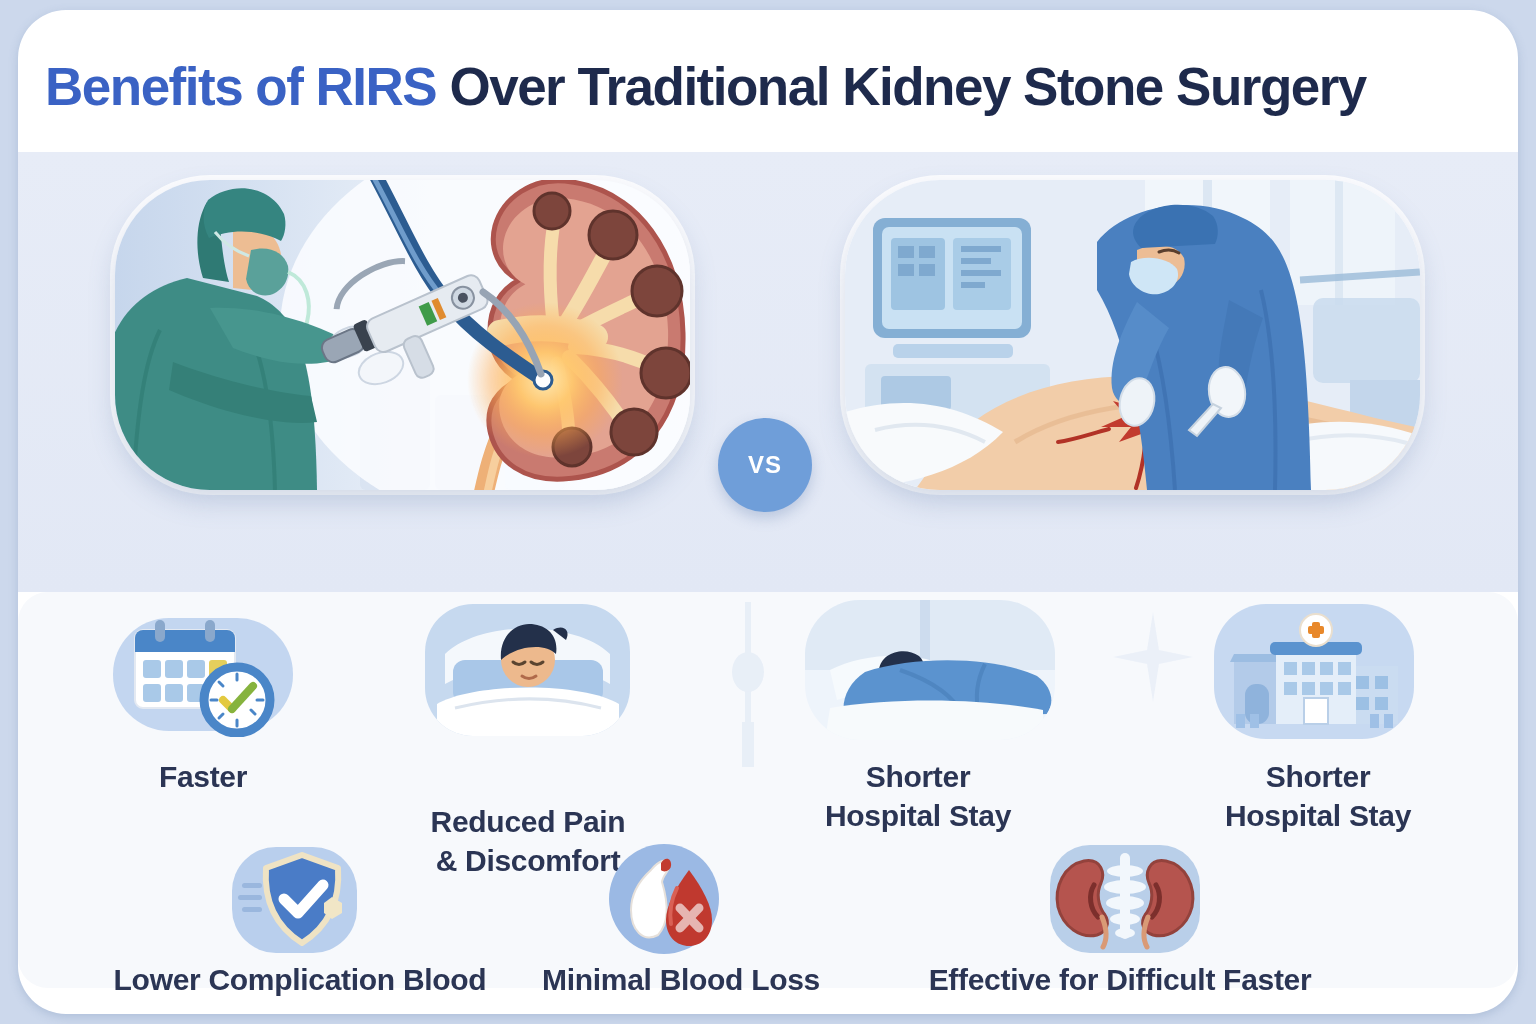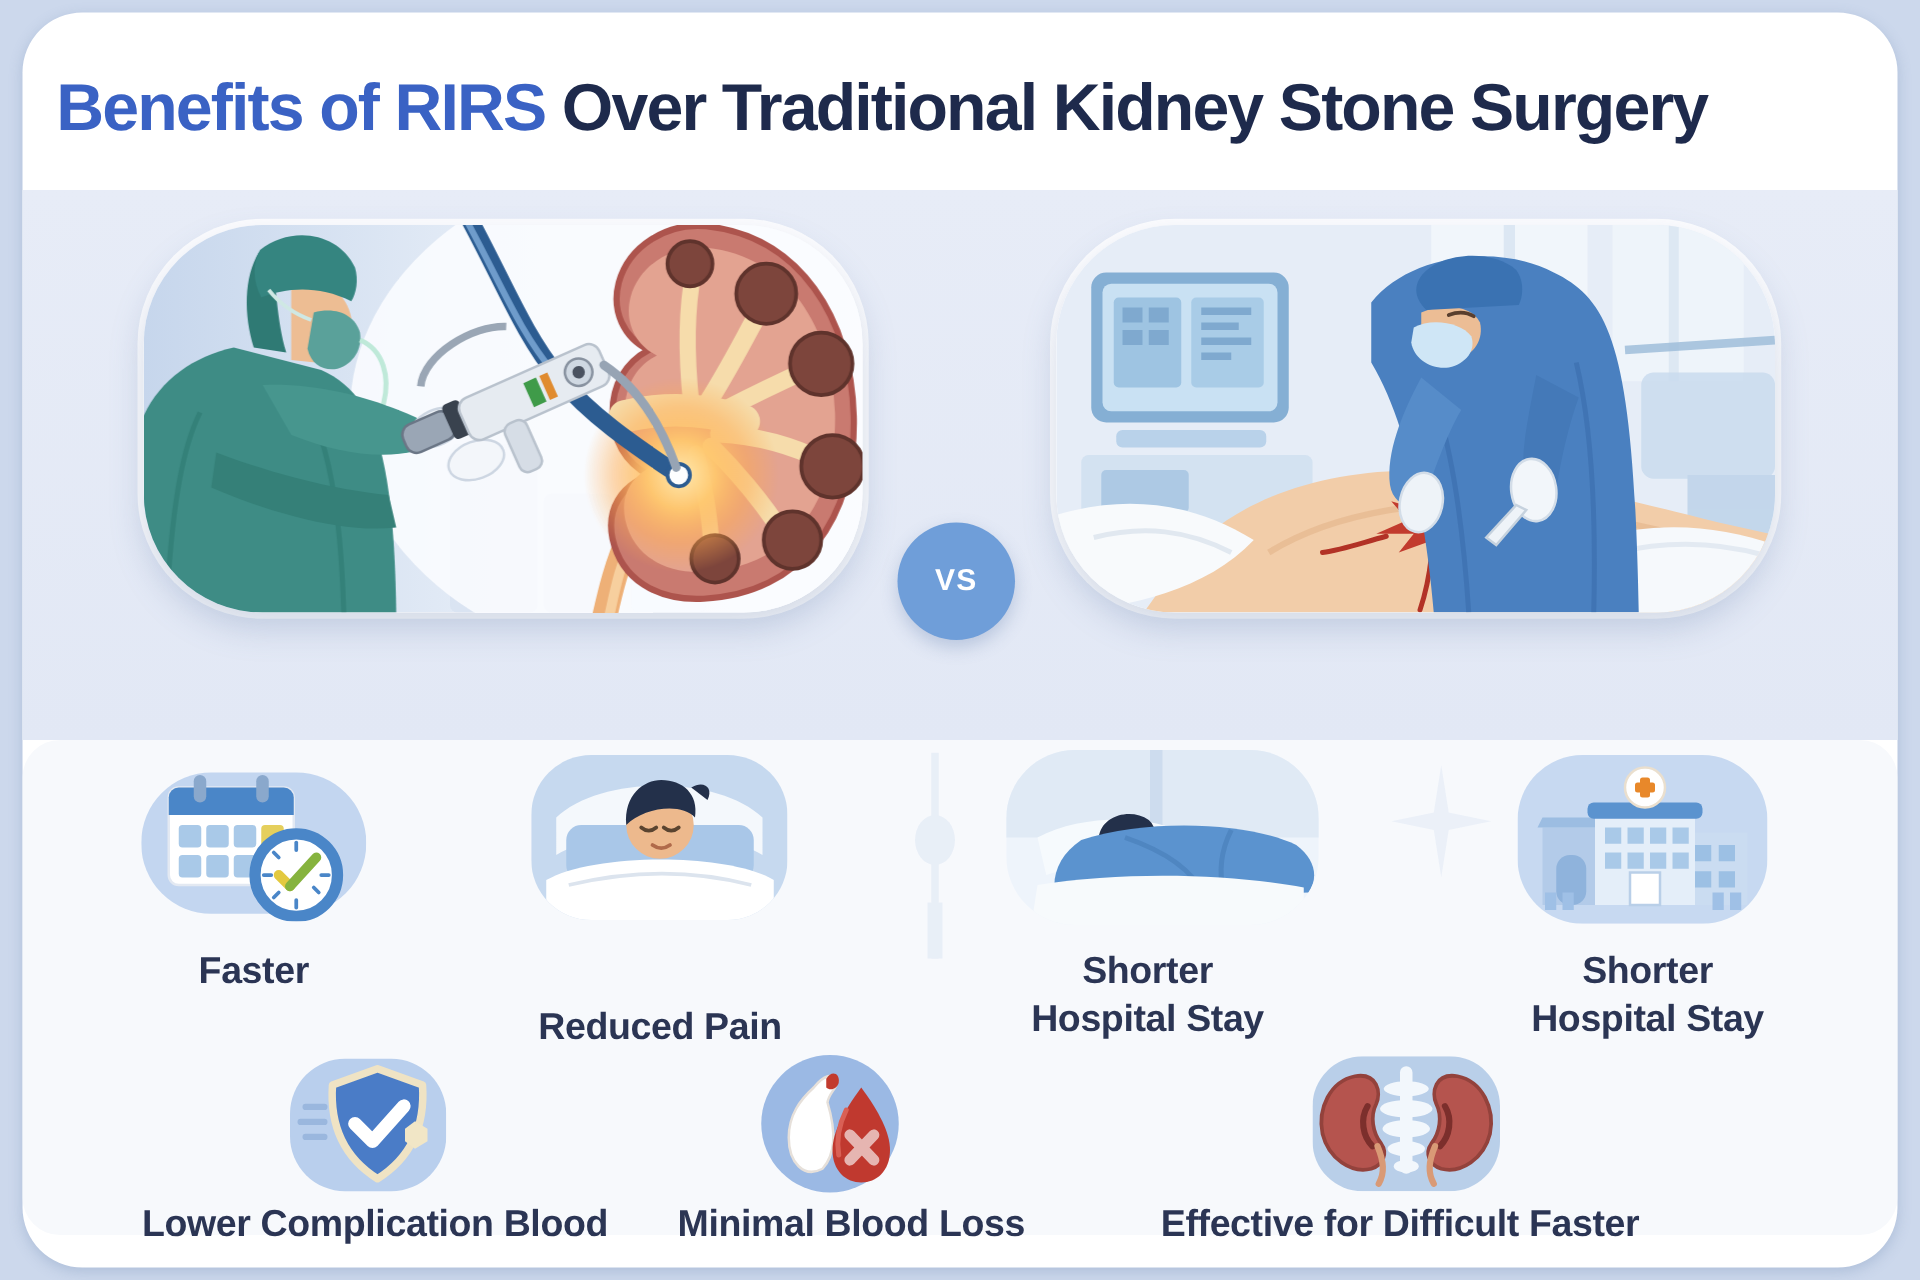--- a/index.html
+++ b/index.html
@@ -358,20 +358,21 @@
         <rect x="156" y="110" width="9" height="14"></rect>
           <rect x="170" y="110" width="9" height="14"></rect>
       </g>
     </svg>
 
     <div class="b-label" style="left:25px; top:165px; width:320px;">
       <div>Faster</div>
     </div>
     <div class="b-label" style="left:350px; top:165px; width:320px;margin-top:45px;">
       <div>Reduced Pain</div>
+      <div>&amp; Discomfort</div>
     </div>
     <div class="b-label" style="left:740px; top:165px; width:320px;">
       <div>Shorter</div>
       <div>Hospital Stay</div>
     </div>
     <div class="b-label" style="left:1140px; top:165px; width:320px;">
       <div>Shorter</div>
       <div>Hospital Stay</div>
     </div>
 

